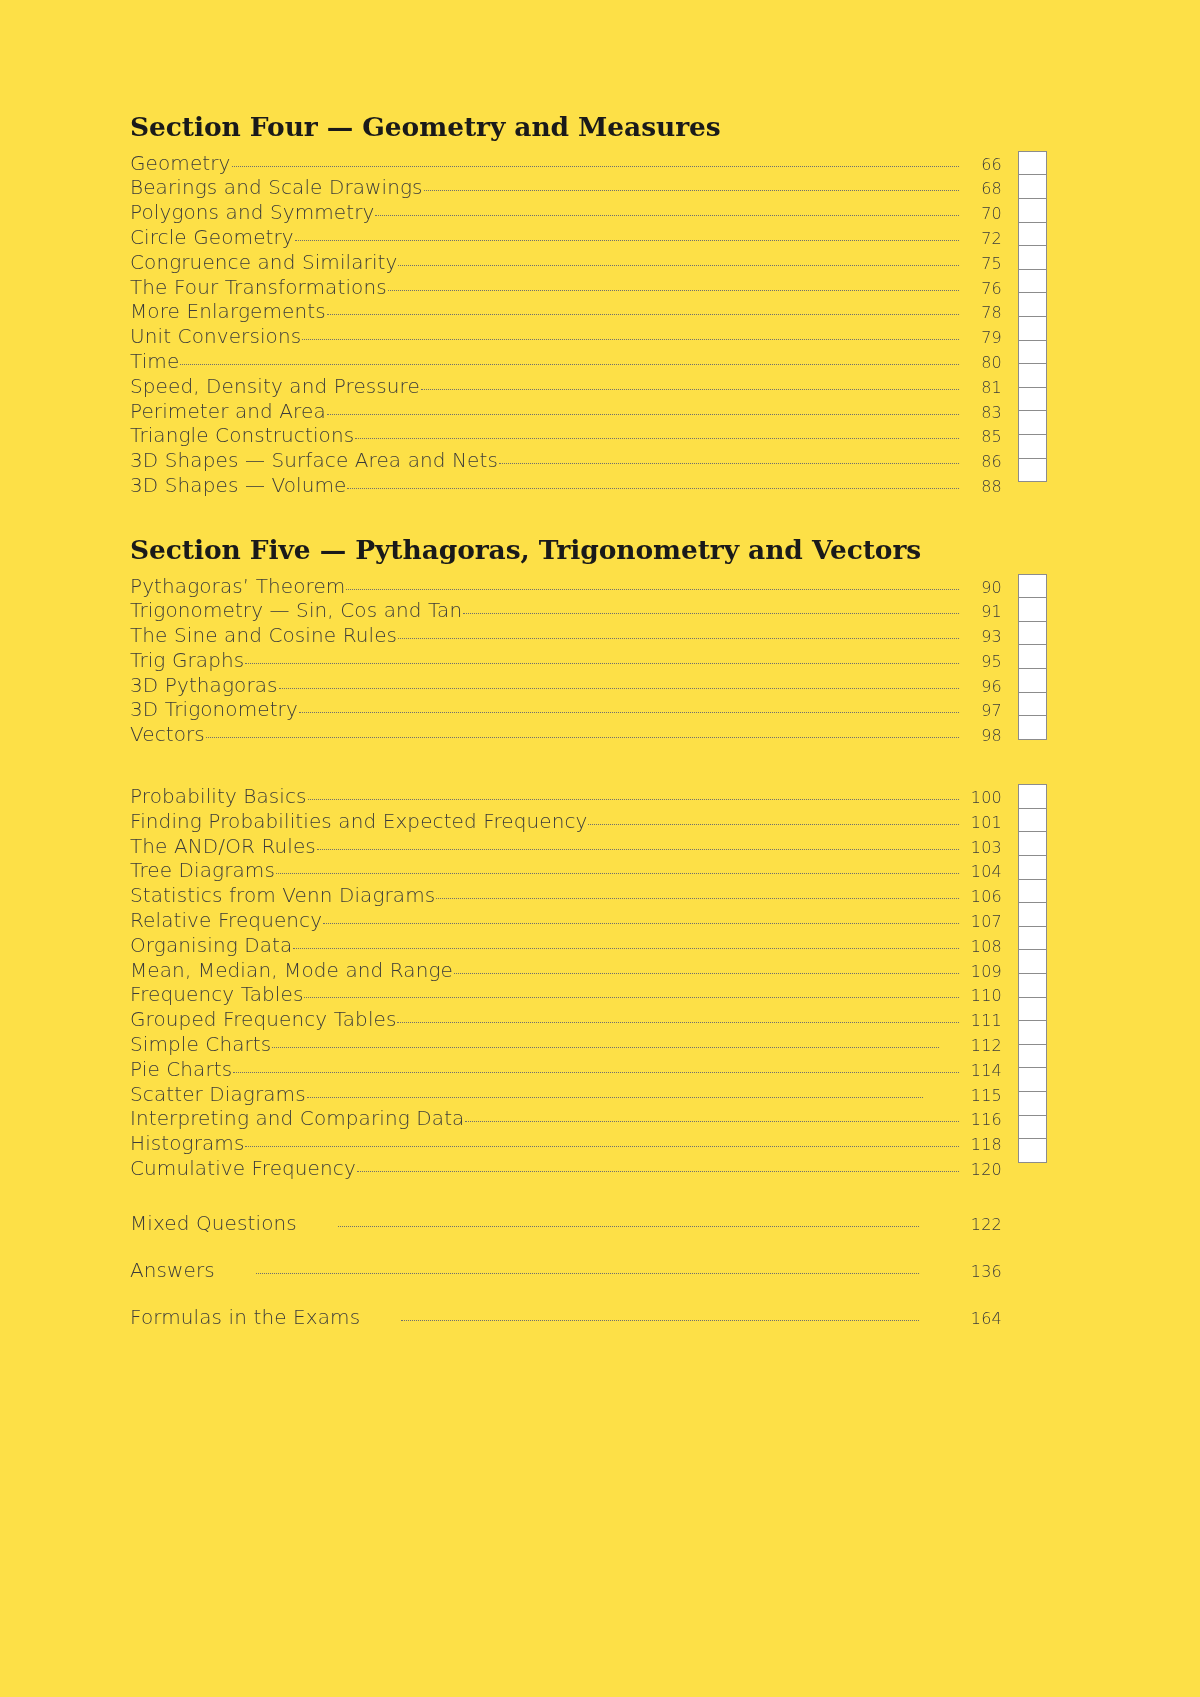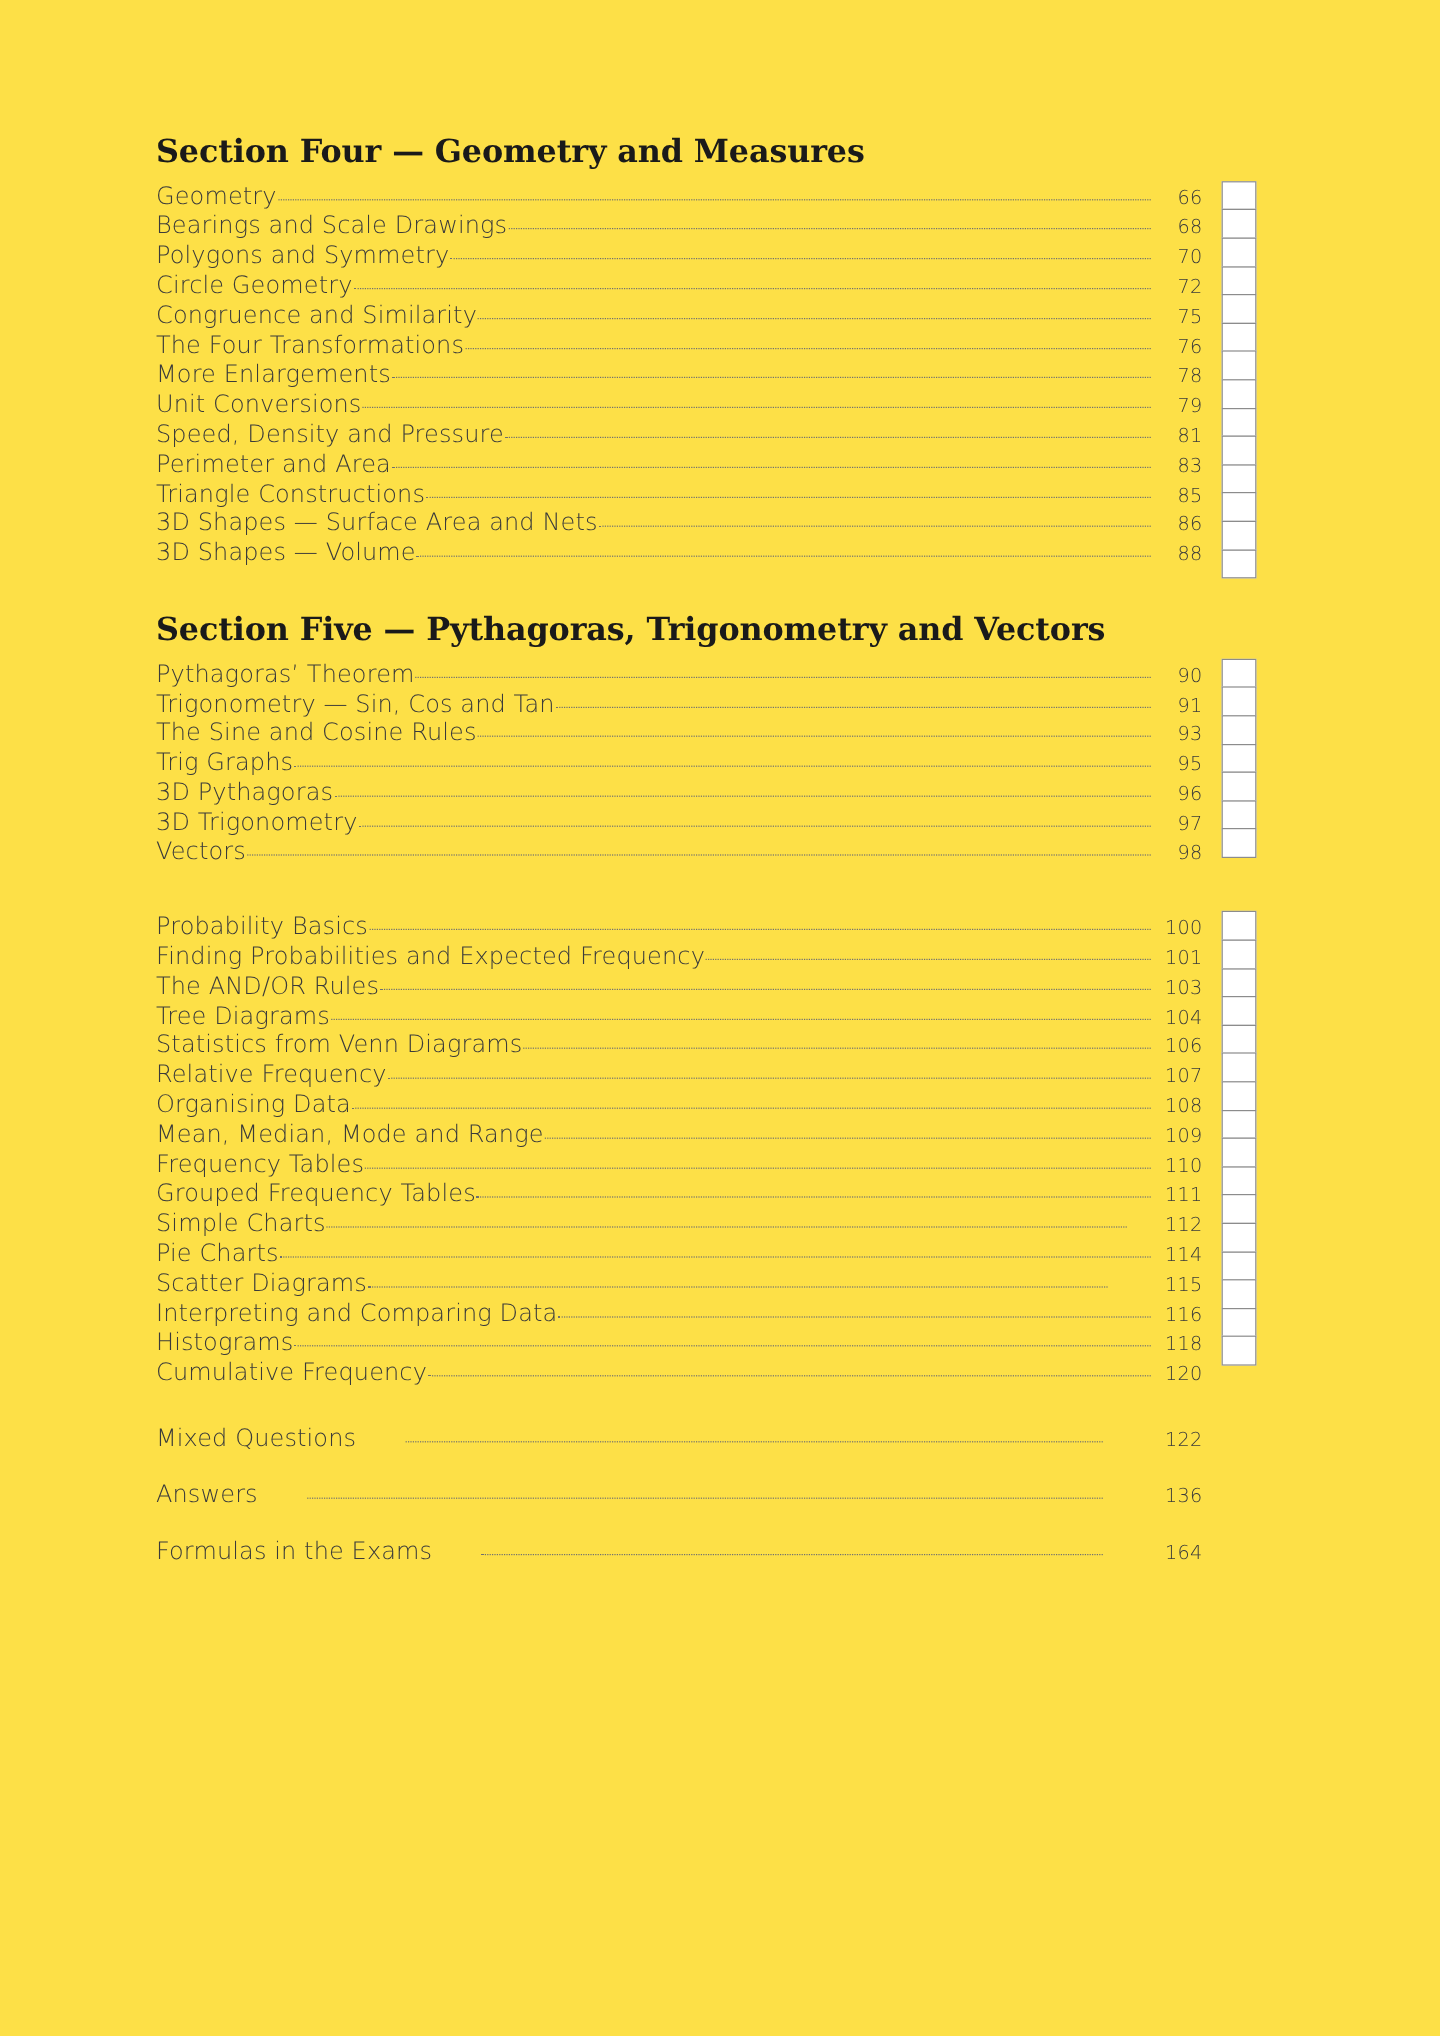--- a/index.html
+++ b/index.html
@@ -160,20 +160,25 @@
           <span class="entry-title">More Enlargements</span>
           <span class="dots"></span>
           <span class="entry-page pagecol" style="width: 40px;">78</span>
         </div>
         <div class="entry">
           <span class="entry-title">Unit Conversions</span>
           <span class="dots"></span>
           <span class="entry-page pagecol" style="width: 40px;">79</span>
         </div>
         <div class="entry">
+          <span class="entry-title">Time</span>
+          <span class="dots"></span>
+          <span class="entry-page pagecol" style="width: 40px;">80</span>
+        </div>
+        <div class="entry">
           <span class="entry-title">Speed, Density and Pressure</span>
           <span class="dots"></span>
           <span class="entry-page pagecol" style="width: 40px;">81</span>
         </div>
         <div class="entry">
           <span class="entry-title">Perimeter and Area</span>
           <span class="dots"></span>
           <span class="entry-page pagecol" style="width: 40px;">83</span>
         </div>
         <div class="entry">

